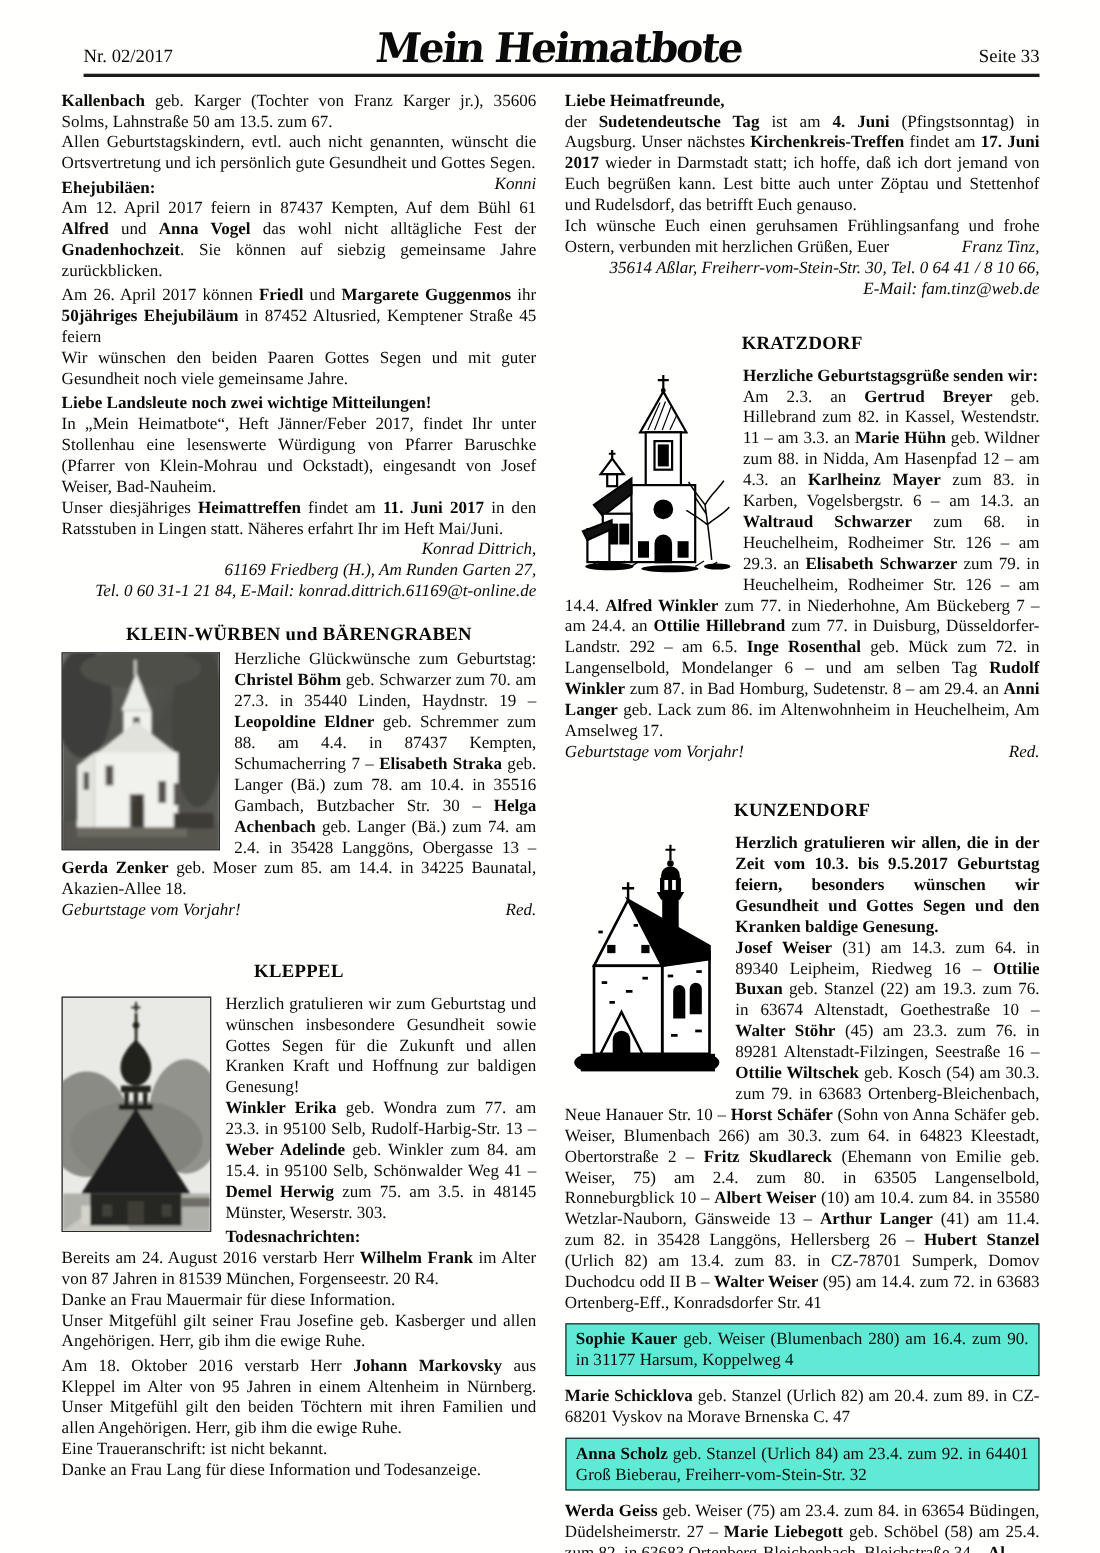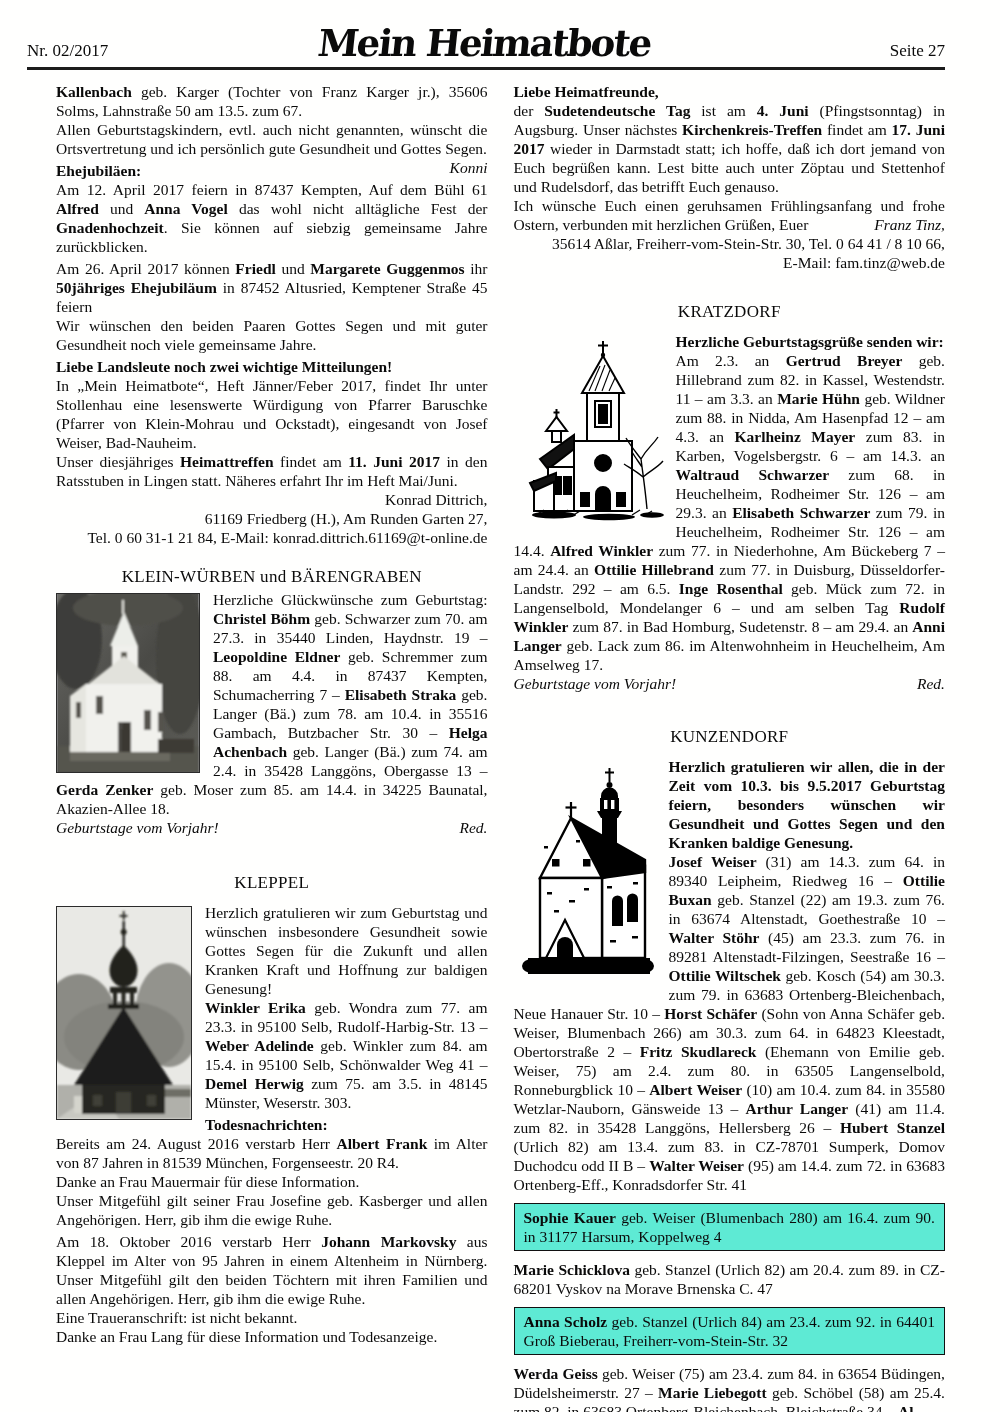--- a/index.html
+++ b/index.html
@@ -1,51 +1,51 @@
 <!DOCTYPE html>
 <html><head>
 <meta charset="utf-8">
 <style>
   html,body{margin:0;padding:0;background:#fff;}
   .page{width:1000px;height:1412px;background:#fffffe;color:#0a0a0a;position:relative;overflow:hidden;
         font-family:"Liberation Serif",serif;font-size:15.5px;line-height:19px;}
   .header{display:flex;justify-content:space-between;align-items:flex-end;
-          margin:0 55px 0 27px;padding:26px 0 7px 0;border-bottom:3px solid #1c1c1c;}
+          margin:0 55px 0 76px;padding:26px 0 7px 0;border-bottom:3px solid #1c1c1c;}
   .issue,.pageno{font-size:17px;}
   .masthead{font-family:"DejaVu Serif",serif;font-weight:bold;font-size:37px;line-height:34px;
             letter-spacing:-2px;transform:skewX(-6deg);margin-right:30px;}
   .columns{display:flex;gap:26px;padding:12px 55px 0 56px;}
   .col{width:434px;text-align:justify;}
   .col p{margin:0;}
   p.sp{margin-top:3px;}
   .b{font-weight:bold;}
   .i{font-style:italic;}
   .fr{float:right;}
   .bold-line{font-weight:bold;text-align:left;}
-  .right-i{text-align:right;}
-  .section-h{text-align:center;font-weight:normal;font-size:17px;letter-spacing:.3px;}
+  .right-i{text-align:right;font-style:italic;}
+  .section-h{text-align:center;font-weight:bold;font-size:17px;letter-spacing:.3px;}
   .h-klein{margin:20px 0 4px 0;}
   .h-kleppel{margin:36px 0 11px 0;}
   .h-kratz{margin:30px 0 11px 0;}
   .h-kunz{margin:34px 0 11px 0;}
   .photo{float:left;margin:3px 13px 4px 0;border:1px solid #2b2b2b;background:#777;display:block;}
   .drawing{float:left;margin:3px 10px 2px 0;display:block;}
   .vorjahr{text-align:left;clear:left;}
   .boxed{border:1.5px solid #111;padding:4px 9px;margin:9px 0;background:#5eead4;}
   .clear{clear:left;}
 </style>
 </head>
 <body>
 
 <div class="page">
 
   <div class="header">
     <div class="issue">Nr. 02/2017</div>
     <div class="masthead">Mein Heimatbote</div>
-    <div class="pageno">Seite 27</div>
+    <div class="pageno">Seite 33</div>
   </div>
 
   <div class="columns">
 
     <div class="col">
       <p><span class="b">Kallenbach</span><span> geb. Karger (Tochter von Franz Karger jr.), 35606 Solms, Lahnstraße 50 am 13.5. zum 67.</span></p>
       <p><span><span>Allen Geburtstagskindern, evtl. auch nicht genannten, wünscht die Ortsvertretung und ich persönlich gute Gesundheit und Gottes Segen.</span></span><span class="i fr">Konni</span></p>
       <p class="bold-line sp">Ehejubiläen:</p>
       <p><span>Am 12. April 2017 feiern in 87437 Kempten, Auf dem Bühl 61 </span><span class="b">Alfred</span><span> und </span><span class="b">Anna Vogel</span><span> das wohl nicht alltägliche Fest der </span><span class="b">Gnadenhochzeit</span><span>. Sie können auf siebzig gemeinsame Jahre zurückblicken.</span></p>
       <p class="sp"><span>Am 26. April 2017 können </span><span class="b">Friedl</span><span> und </span><span class="b">Margarete Guggenmos</span><span> ihr </span><span class="b">50jähriges Ehejubiläum</span><span> in 87452 Altusried, Kemptener Straße 45 feiern</span></p>
@@ -130,21 +130,21 @@
             <rect x="59" y="185" width="15" height="21" fill="#3c3c36"></rect>
             <rect x="36" y="188" width="9" height="11" fill="#403f39"></rect>
             <rect x="90" y="188" width="9" height="11" fill="#403f39"></rect>
             <rect x="17" y="189" width="8" height="17" fill="#d4d4cc"></rect>
             <rect x="108" y="182" width="26" height="8" fill="#6e6e66"></rect>
           </g>
         </svg>
         <p>Herzlich gratulieren wir zum Geburtstag und wünschen insbesondere Gesundheit sowie Gottes Segen für die Zukunft und allen Kranken Kraft und Hoffnung zur baldigen Genesung!</p>
         <p><span class="b">Winkler Erika</span><span> geb. Wondra zum 77. am 23.3. in 95100 Selb, Rudolf-Harbig-Str. 13 – </span><span class="b">Weber Adelinde</span><span> geb. Winkler zum 84. am 15.4. in 95100 Selb, Schönwalder Weg 41 – </span><span class="b">Demel Herwig</span><span> zum 75. am 3.5. in 48145 Münster, Weserstr. 303.</span></p>
         <p class="bold-line sp">Todesnachrichten:</p>
-        <p><span>Bereits am 24. August 2016 verstarb Herr </span><span class="b">Albert Frank</span><span> im Alter von 87 Jahren in 81539 München, Forgenseestr. 20 R4.</span></p>
+        <p><span>Bereits am 24. August 2016 verstarb Herr </span><span class="b">Wilhelm Frank</span><span> im Alter von 87 Jahren in 81539 München, Forgenseestr. 20 R4.</span></p>
         <p>Danke an Frau Mauermair für diese Information.</p>
         <p>Unser Mitgefühl gilt seiner Frau Josefine geb. Kasberger und allen Angehörigen. Herr, gib ihm die ewige Ruhe.</p>
         <p class="sp clear"><span>Am 18. Oktober 2016 verstarb Herr </span><span class="b">Johann Markovsky</span><span> aus Kleppel im Alter von 95 Jahren in einem Altenheim in Nürnberg. Unser Mitgefühl gilt den beiden Töchtern mit ihren Familien und allen Angehörigen. Herr, gib ihm die ewige Ruhe.</span></p>
         <p>Eine Traueranschrift: ist nicht bekannt.</p>
         <p>Danke an Frau Lang für diese Information und Todesanzeige.</p>
       </div>
     </div>
 
     <div class="col">
       <p class="bold-line">Liebe Heimatfreunde,</p>

